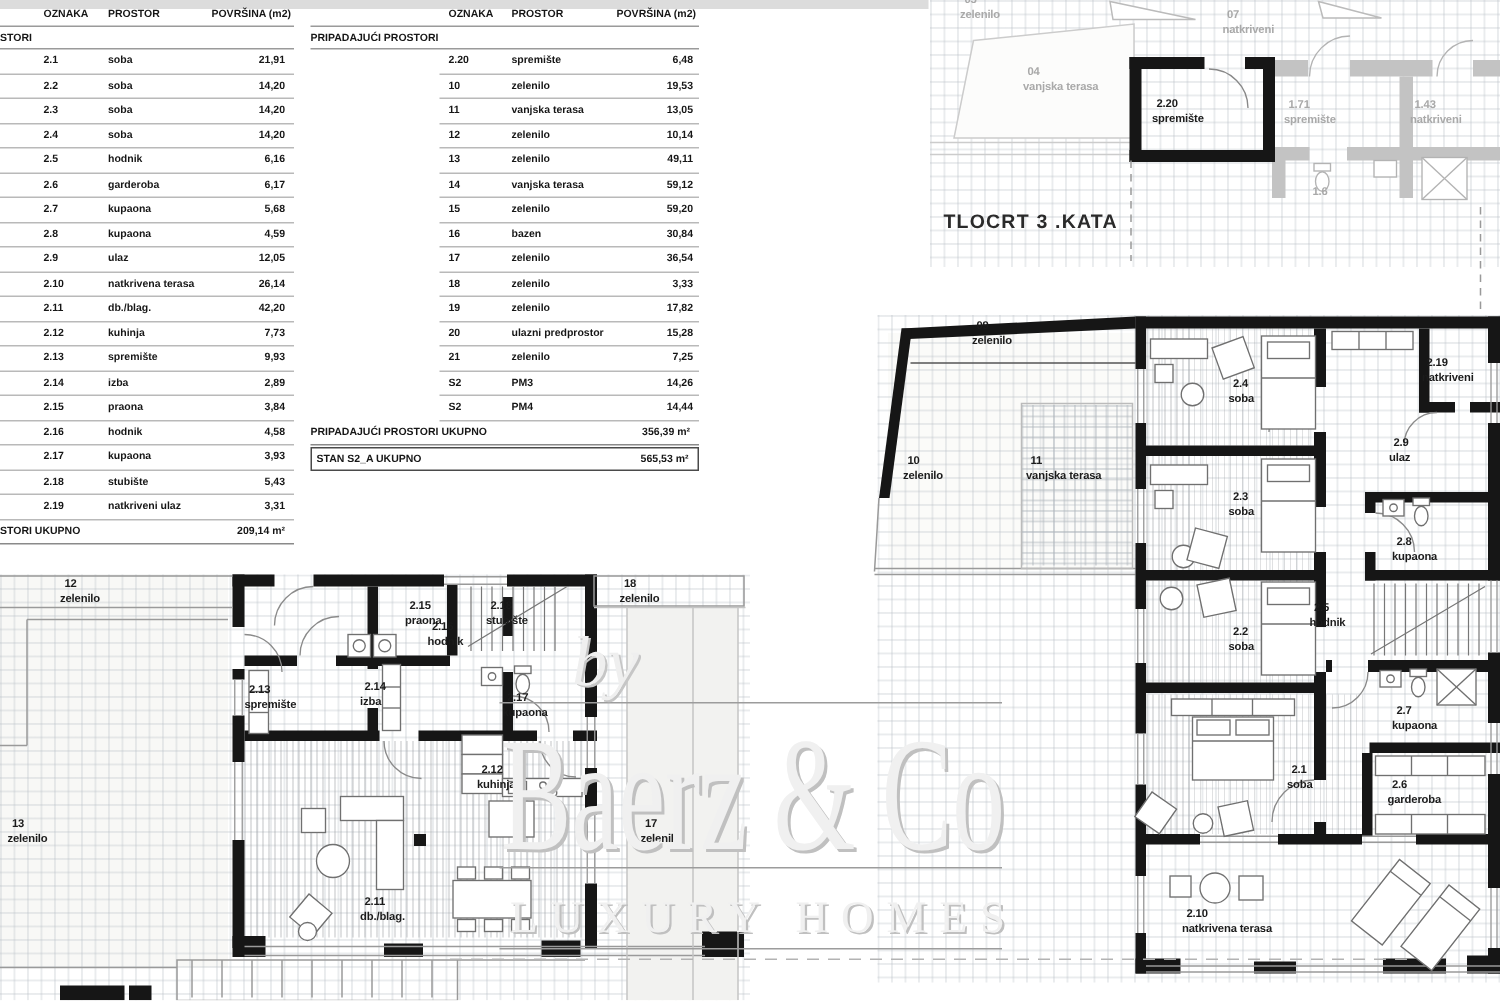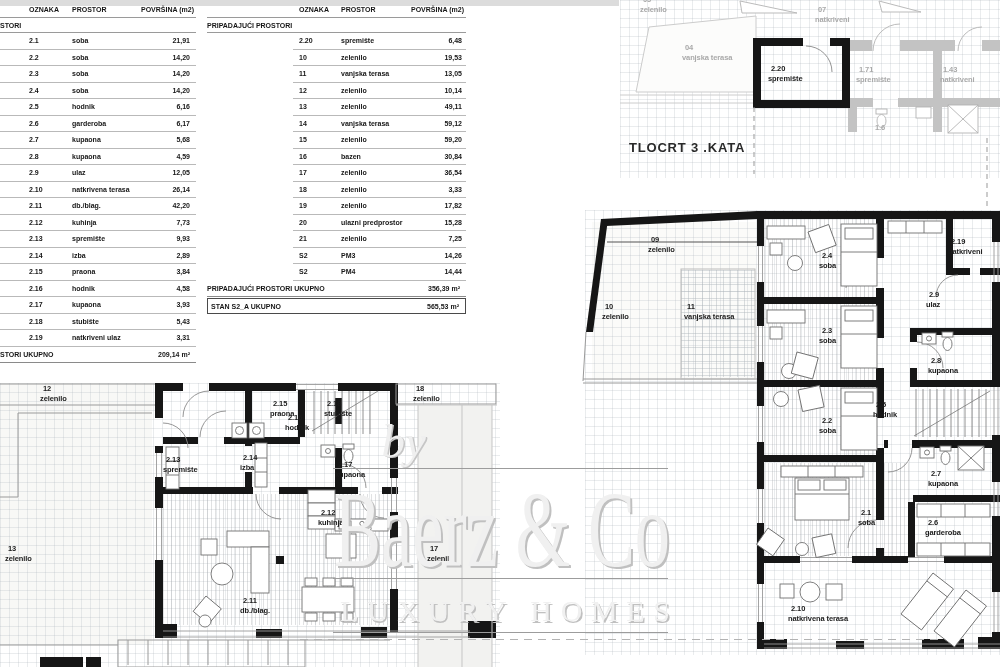--- a/index.html
+++ b/index.html
@@ -667,21 +667,21 @@
     </div>
   </div>
 
   <div id="labels-black">
 
       <div class="rlabel" style="left: 768px; top: 64px; position: absolute;">
         <div>2.20</div>
         <div>spremište</div>
       </div>
 
-      <div class="rlabel" style="left: 648px; top: 235px; position: absolute;">
+      <div class="rlabel" style="left: 648px; top: 212px; position: absolute;">
         <div>09</div>
         <div>zelenilo</div>
       </div>
 
       <div class="rlabel" style="left: 602px; top: 302px; position: absolute;">
         <div>10</div>
         <div>zelenilo</div>
       </div>
 
       <div class="rlabel" style="left: 684px; top: 302px; position: absolute;">

